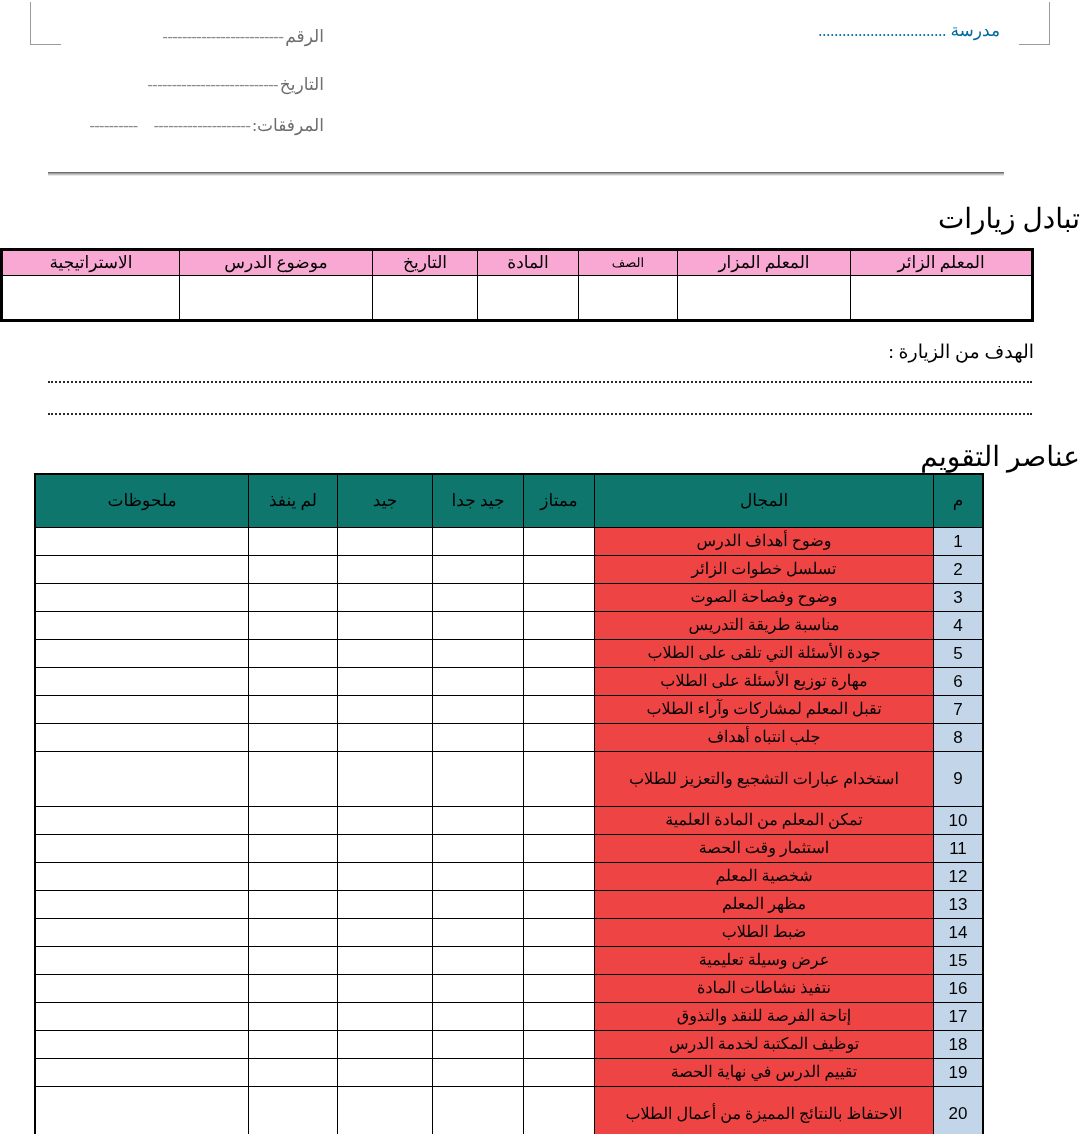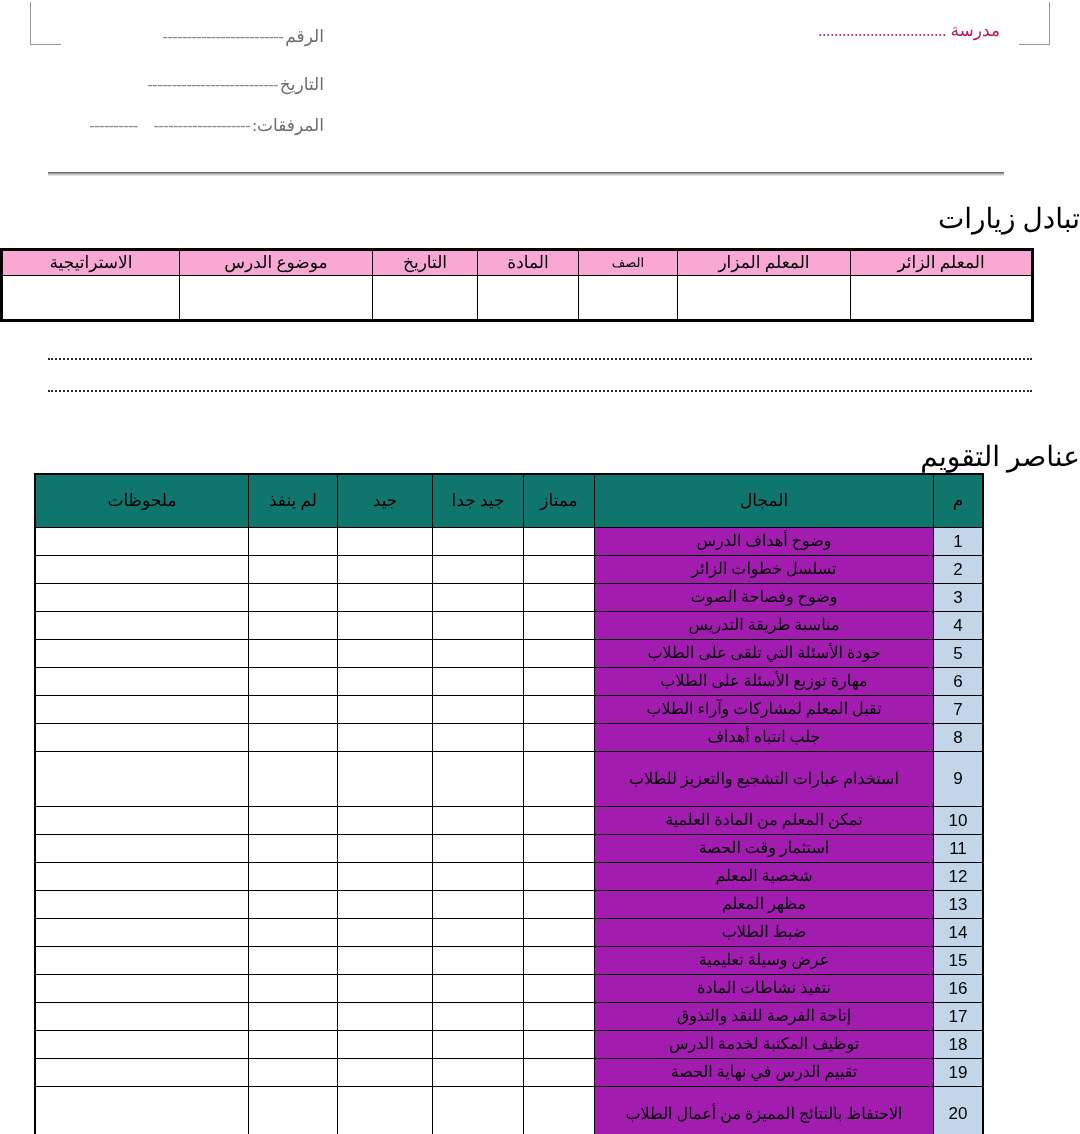--- a/index.html
+++ b/index.html
@@ -44,21 +44,21 @@
     top: 2px;
     left: 30px;
     border-width: 0 0 1px 1px;
   }
 
   .school-line {
     position: absolute;
     top: 20px;
     right: 80px;
     font-size: 17px;
-    color: #be185d;
+    color: #0369a1;
     white-space: nowrap;
     letter-spacing: 0.5px;
   }
   .school-line .dots {
     letter-spacing: 1px;
     font-size: 16px;
   }
 
   .meta-field {
     position: absolute;
@@ -189,21 +189,21 @@
     height: 27px;
     font-size: 16px;
     line-height: 1.15;
   }
   #eval-table td.num {
     background: #c3d5e8;
     font-size: 17px;
     font-family: "Liberation Sans", sans-serif;
   }
   #eval-table td.field-label {
-    background: #a21caf;
+    background: #ef4444;
     padding: 0 6px;
   }
   #eval-table td.mark,
   #eval-table td.notes {
     background: #ffffff;
   }
   #eval-table tr.tall td {
     height: 54px;
   }
 </style>
@@ -260,20 +260,21 @@
       <td class="blank"></td>
       <td class="blank"></td>
       <td class="blank"></td>
       <td class="blank"></td>
       <td class="blank"></td>
     </tr>
   </tbody>
 </table>
 
 <div id="purpose-block">
+  <div id="purpose-label">الهدف من الزيارة :</div>
   <div class="dotted-line"></div>
   <div class="dotted-line second"></div>
 </div>
 
 <div class="section-title" id="title-eval">عناصر التقويم</div>
 
 <table id="eval-table">
   <thead>
     <tr>
       <th style="width:48px">م</th>

